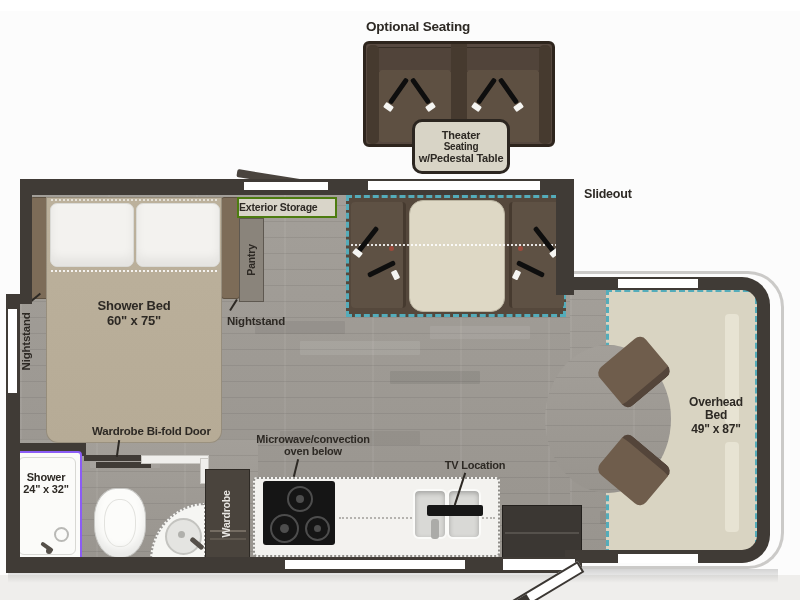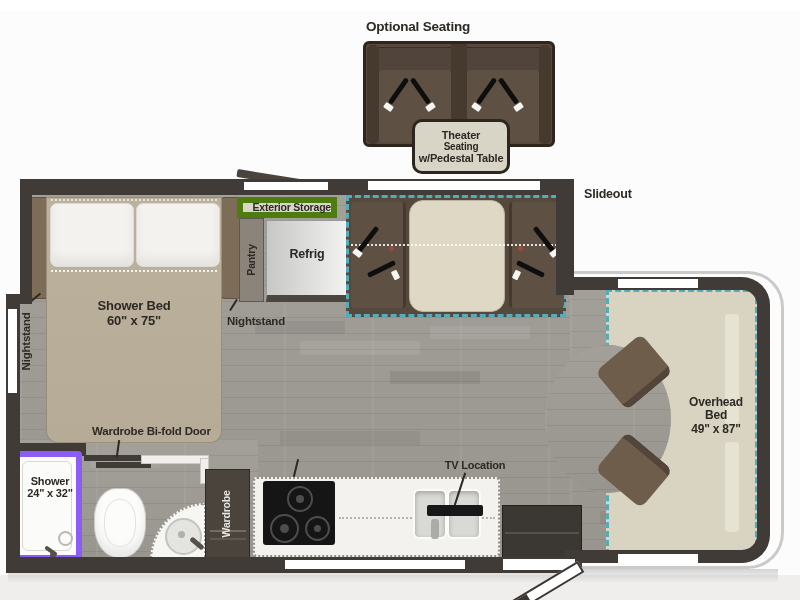--- a/index.html
+++ b/index.html
@@ -87,28 +87,25 @@
     <div>Shower Bed</div>
     <div>60" x 75"</div>
   </div>
 
   <div class="lbl" style="left:-14px;top:324px;width:80px;font-size:11.5px;transform:rotate(-90deg);">Nightstand</div>
   <div class="ptr" style="left:28px;top:286px;width:14px;height:2px;transform:rotate(-40deg);"></div>
   <div class="lbl" style="left:224px;top:304px;width:64px;font-size:11.5px;">Nightstand</div>
   <div class="ptr" style="left:227px;top:293px;width:13px;height:2px;transform:rotate(-58deg);"></div>
 
   <div class="abs" style="left:237px;top:158px;width:108px;height:8px;background:#4a443e;border-radius:2px;transform:rotate(9deg);transform-origin:left center;"></div>
-  <div class="abs" style="left:237px;top:186px;width:100px;height:21px;background:#d9d5c9;border:6px solid #4d7c0f;box-sizing:border-box;display:flex;align-items:center;justify-content:flex-end;">
+  <div class="abs" style="left:237px;top:186px;width:100px;height:21px;background:#d9d5c9;border:2px solid #4d7c0f;box-sizing:border-box;display:flex;align-items:center;justify-content:flex-start;">
     <span class="lbl" style="position:static;font-size:10.5px;">Exterior Storage</span>
   </div>
   <div class="abs" style="left:239px;top:207px;width:25px;height:84px;background:#8a847b;border:1px solid #5e5850;box-sizing:border-box;">
     <span class="lbl vtext" style="left:-23px;top:35px;width:70px;font-size:10.5px;">Pantry</span>
-  </div>
-  <div class="abs" style="left:266px;top:209px;width:82px;height:82px;background:linear-gradient(90deg,#c7c7c5,#f2f2f0);border:1px solid #9a9a98;border-bottom:7px solid #4c463f;box-sizing:border-box;">
-    <div class="lbl" style="left:0;top:26px;width:80px;font-size:12.5px;">Refrig</div>
   </div>
 
   <div class="abs" style="left:346px;top:184px;width:220px;height:122px;background:#55483c;border:3px dashed var(--accent);box-sizing:border-box;">
     <div class="abs" style="left:2px;top:4px;width:52px;height:106px;background:var(--seat);border-right:3px solid #463a2f;border-radius:4px;"></div>
     <div class="abs" style="left:160px;top:4px;width:52px;height:106px;background:var(--seat);border-left:3px solid #463a2f;border-radius:4px;"></div>
     <div class="abs" style="left:60px;top:2px;width:96px;height:112px;background:var(--table);border:1px solid #b9b3a0;border-radius:14px;box-sizing:border-box;"></div>
     <div class="abs" style="left:2px;top:46px;width:210px;height:0;border-top:2px dotted rgba(255,255,255,0.85);"></div>
     <div class="belt" style="left:16px;top:26px;width:5px;height:32px;transform:rotate(38deg);"></div>
     <div class="belt" style="left:30px;top:56px;width:5px;height:30px;transform:rotate(64deg);"></div>
     <div class="belttip" style="left:4px;top:52px;width:9px;height:6px;transform:rotate(38deg);"></div>
@@ -135,21 +132,21 @@
     <div>Bed</div>
     <div>49" x 87"</div>
   </div>
 
   <div class="wall" style="left:18px;top:432px;width:68px;height:13px;"></div>
   <div class="wall" style="left:84px;top:444px;width:58px;height:6px;"></div>
   <div class="wall" style="left:96px;top:451px;width:55px;height:6px;"></div>
   <div class="abs" style="left:141px;top:444px;width:66px;height:7px;background:#f0efec;border:1px solid #c9c7c2;"></div>
   <div class="abs" style="left:200px;top:447px;width:7px;height:24px;background:#f0efec;border:1px solid #c9c7c2;"></div>
 
-  <div class="abs" style="left:12px;top:440px;width:70px;height:110px;background:#fbfbf9;border:6px solid #8b5cf6;border-radius:4px;box-sizing:border-box;">
+  <div class="abs" style="left:12px;top:440px;width:70px;height:110px;background:#fbfbf9;border:2px solid #8b5cf6;border-radius:4px;box-sizing:border-box;">
     <div class="abs" style="left:4px;top:4px;right:4px;bottom:4px;border:1px solid #d8d8d4;border-radius:6px;"></div>
     <div class="lbl" style="left:0;top:18px;width:64px;font-size:11px;">
       <div>Shower</div>
       <div>24" x 32"</div>
     </div>
     <div class="abs" style="left:40px;top:74px;width:11px;height:11px;border:2px solid #b9b9b6;border-radius:50%;"></div>
     <div class="abs" style="left:26px;top:92px;width:14px;height:4px;background:#55504a;border-radius:2px;transform:rotate(35deg);"></div>
     <div class="abs" style="left:32px;top:95px;width:6px;height:6px;background:#55504a;border-radius:50%;"></div>
   </div>
 
@@ -210,18 +207,22 @@
 
   <div class="abs" style="left:505px;top:549px;width:76px;height:13px;background:#ffffff;border:2px solid #3b3733;box-sizing:border-box;transform:rotate(-31deg);transform-origin:right center;">
     <div class="abs" style="left:0;top:0;width:13px;height:100%;background:#3b3733;"></div>
   </div>
 
   <div class="lbl" style="left:584px;top:176px;width:70px;text-align:left;font-size:12.5px;">Slideout</div>
 
   <div class="lbl" style="left:92px;top:414px;width:112px;font-size:11.5px;">Wardrobe Bi-fold Door</div>
   <div class="ptr" style="left:117px;top:429px;width:2px;height:17px;transform:rotate(8deg);"></div>
 
+  <div class="lbl" style="left:250px;top:422px;width:126px;font-size:11px;">
+    <div>Microwave/convection</div>
+    <div>oven below</div>
+  </div>
   <div class="ptr" style="left:295px;top:448px;width:2px;height:18px;transform:rotate(14deg);"></div>
 
   <div class="lbl" style="left:444px;top:448px;width:62px;font-size:11px;">TV Location</div>
   <div class="ptr" style="left:459px;top:461px;width:2px;height:34px;transform:rotate(18deg);"></div>
 
 </div>
 
 </body></html>

